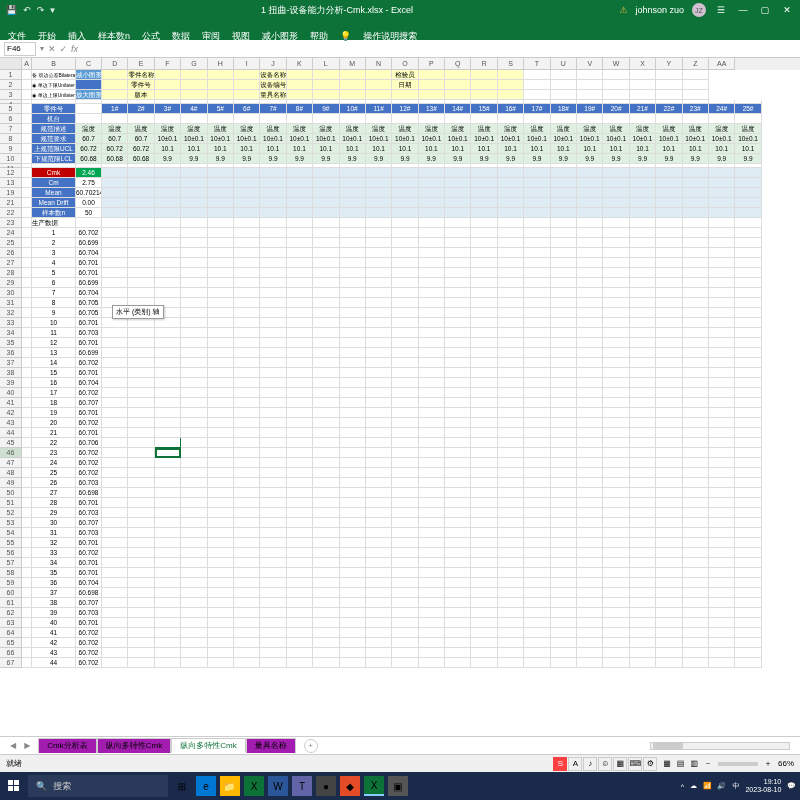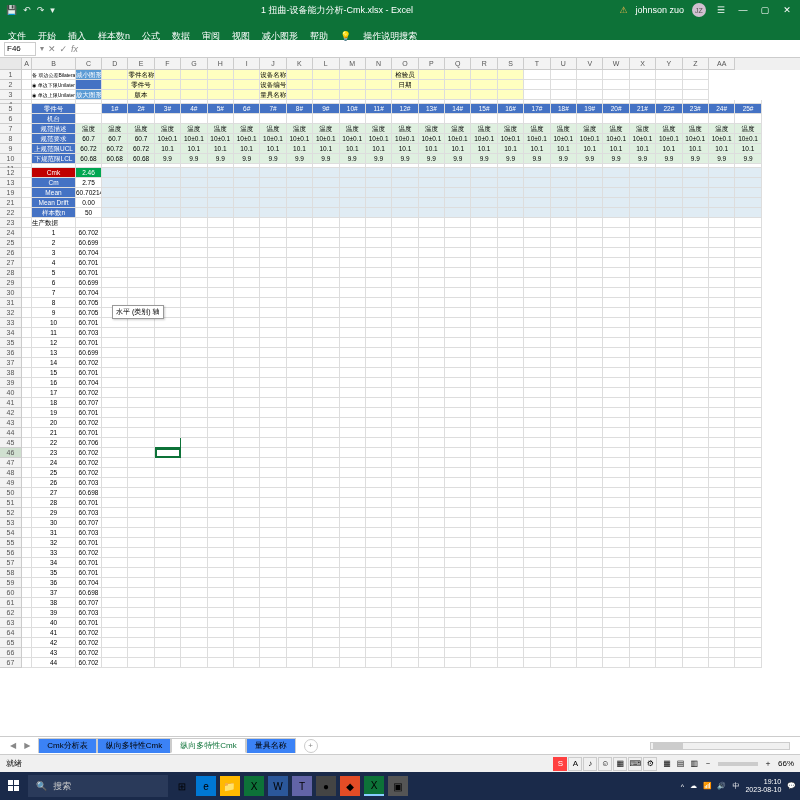--- a/index.html
+++ b/index.html
@@ -39,21 +39,21 @@
 .red { background: #c00000; color: #fff; }
 .green { background: #00a651; color: #fff; }
 .ltgreen { background: #dff0e0; }
 .ltblue { background: #e0ecf4; }
 .selcell { border: 2px solid #0d7238; }
 
 .popup { position: absolute; background: #fff; border: 1px solid #999; font-size: 7px; padding: 1px 3px; box-shadow: 1px 1px 2px rgba(0,0,0,0.2); z-index: 10; }
 
 .sheet-tabs { height: 18px; display: flex; align-items: center; border-top: 1px solid #ccc; font-size: 8px; padding: 0 10px; gap: 2px; }
 .sheet-tabs .navarr { color: #888; margin-right: 6px; }
-.stab { padding: 1px 8px; border: 1px solid #ccc; border-bottom: none; background: #3b82f6; }
+.stab { padding: 1px 8px; border: 1px solid #ccc; border-bottom: none; background: #a21caf; }
 .stab.active { background: #fff; border-bottom: 1px solid #fff; color: #0d7238; }
 .stab-plus { width: 14px; height: 14px; border: 1px solid #ccc; border-radius: 50%; text-align: center; line-height: 12px; margin-left: 6px; color: #888; }
 .hscroll { flex: 1; }
 .hscroll-bar { margin-left: auto; width: 140px; height: 8px; background: #f0f0f0; border: 1px solid #ccc; position: relative; }
 .hscroll-thumb { position: absolute; left: 2px; width: 30px; height: 6px; background: #ccc; }
 
 .statusbar { height: 18px; background: #f0f0f0; border-top: 1px solid #ccc; display: flex; align-items: center; font-size: 8px; padding: 0 6px; }
 .statusbar .sr { margin-left: auto; display: flex; align-items: center; gap: 6px; }
 .sogou { display: flex; gap: 1px; }
 .sogou span { width: 14px; height: 14px; background: #f0f0f0; border: 1px solid #ccc; text-align: center; font-size: 8px; line-height: 12px; }

